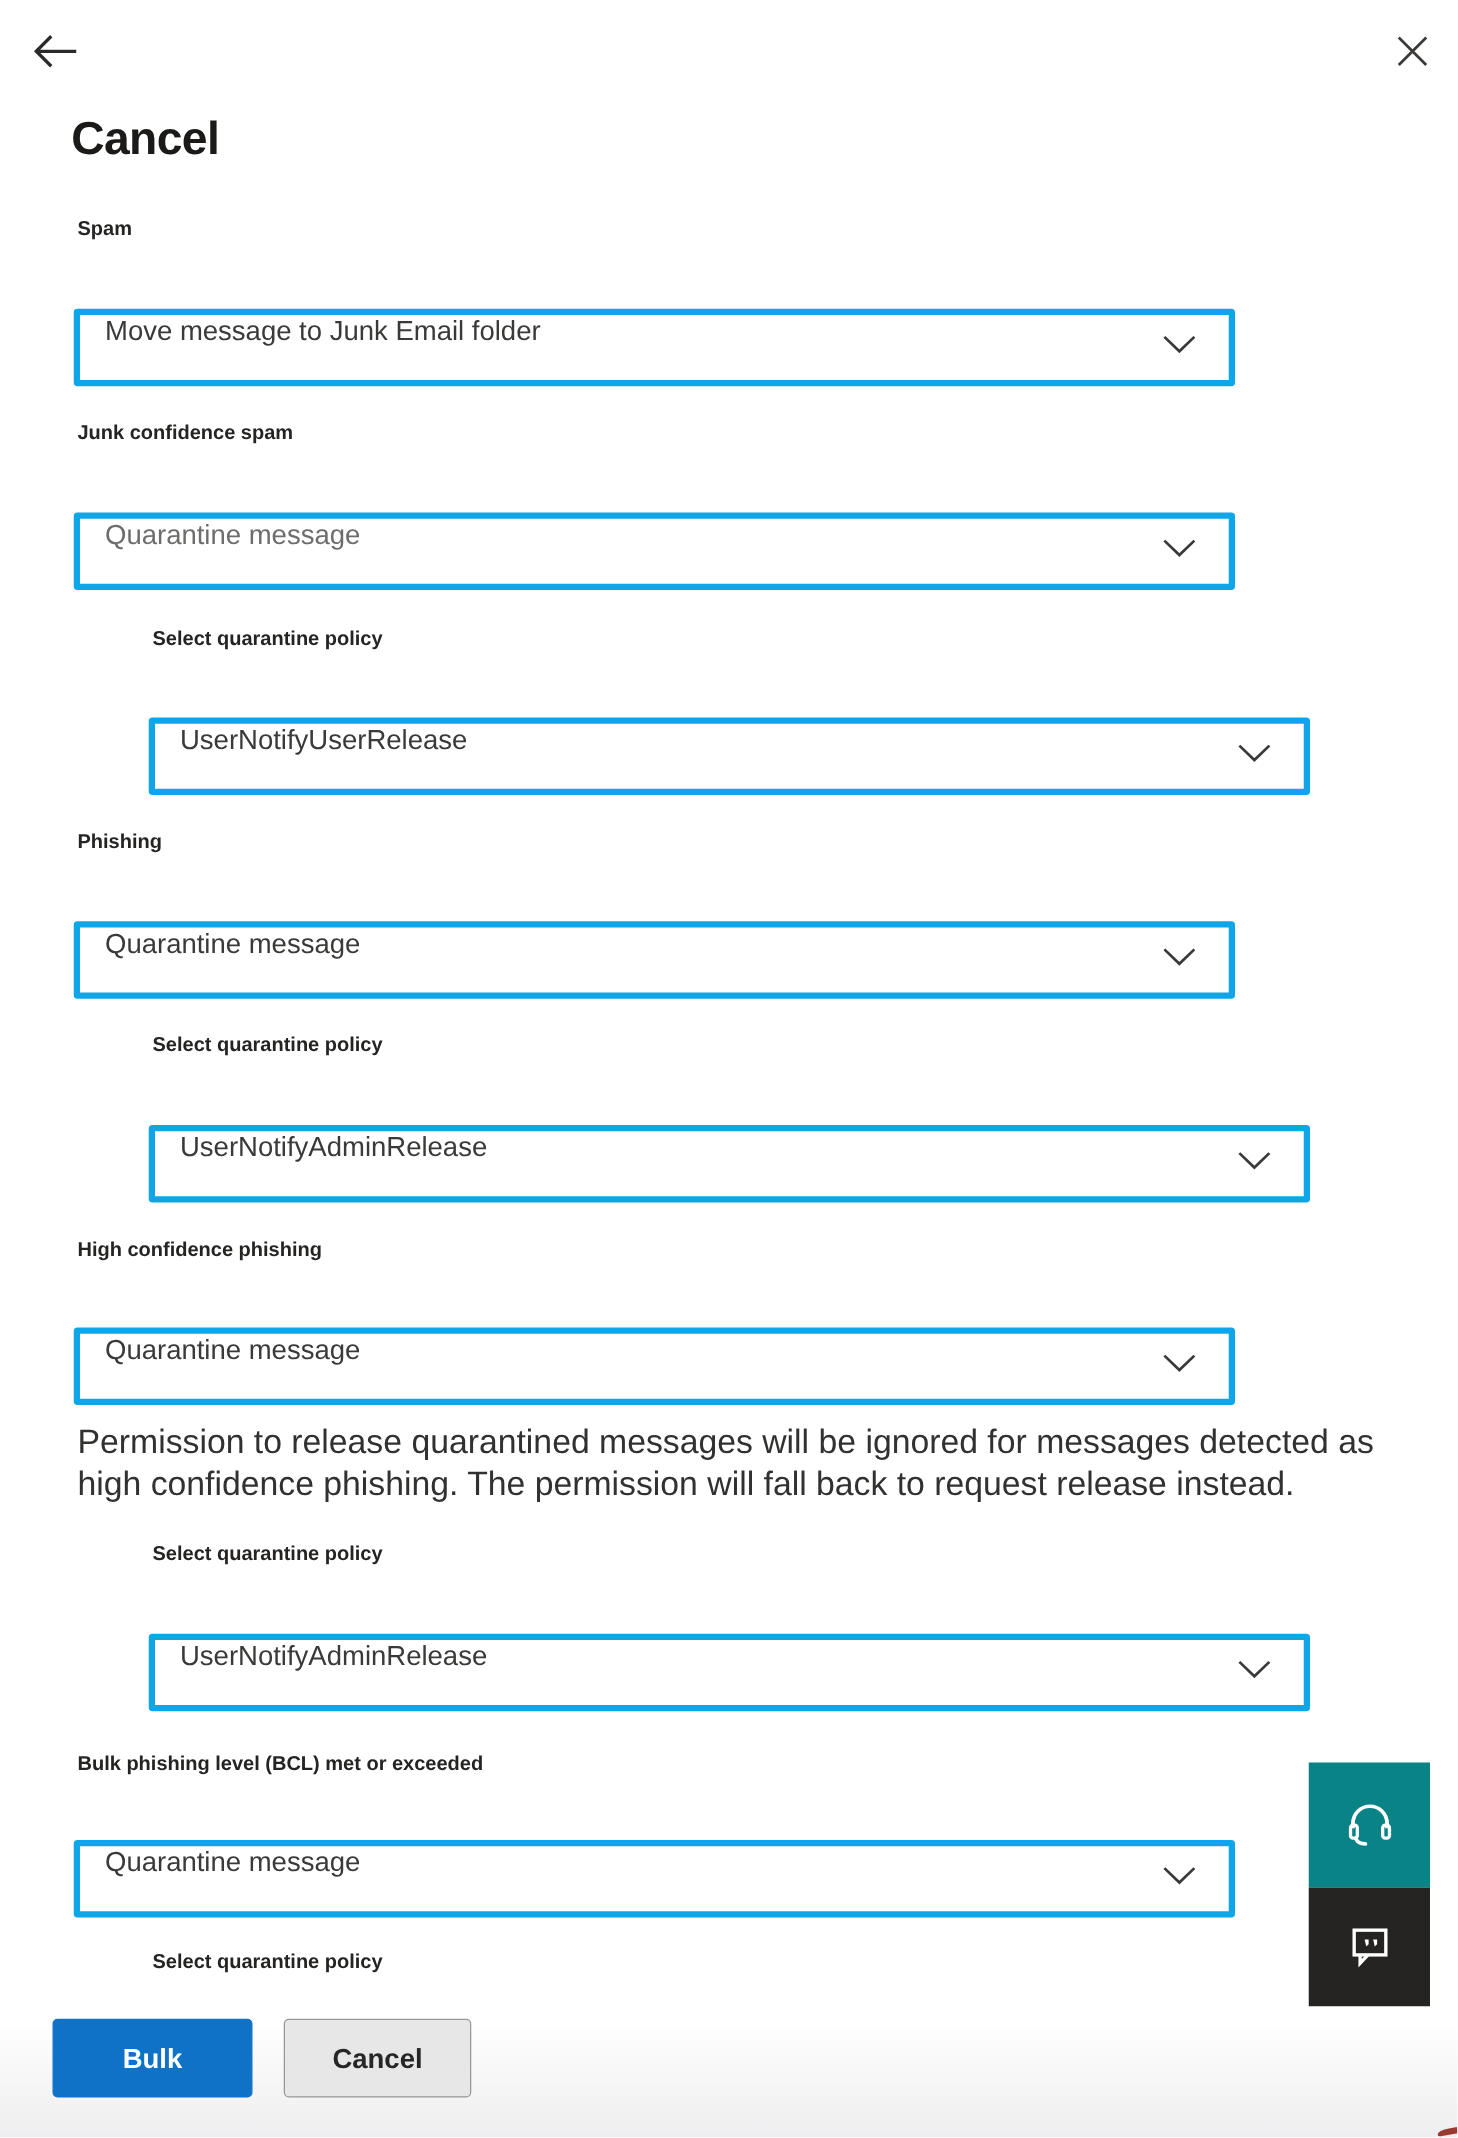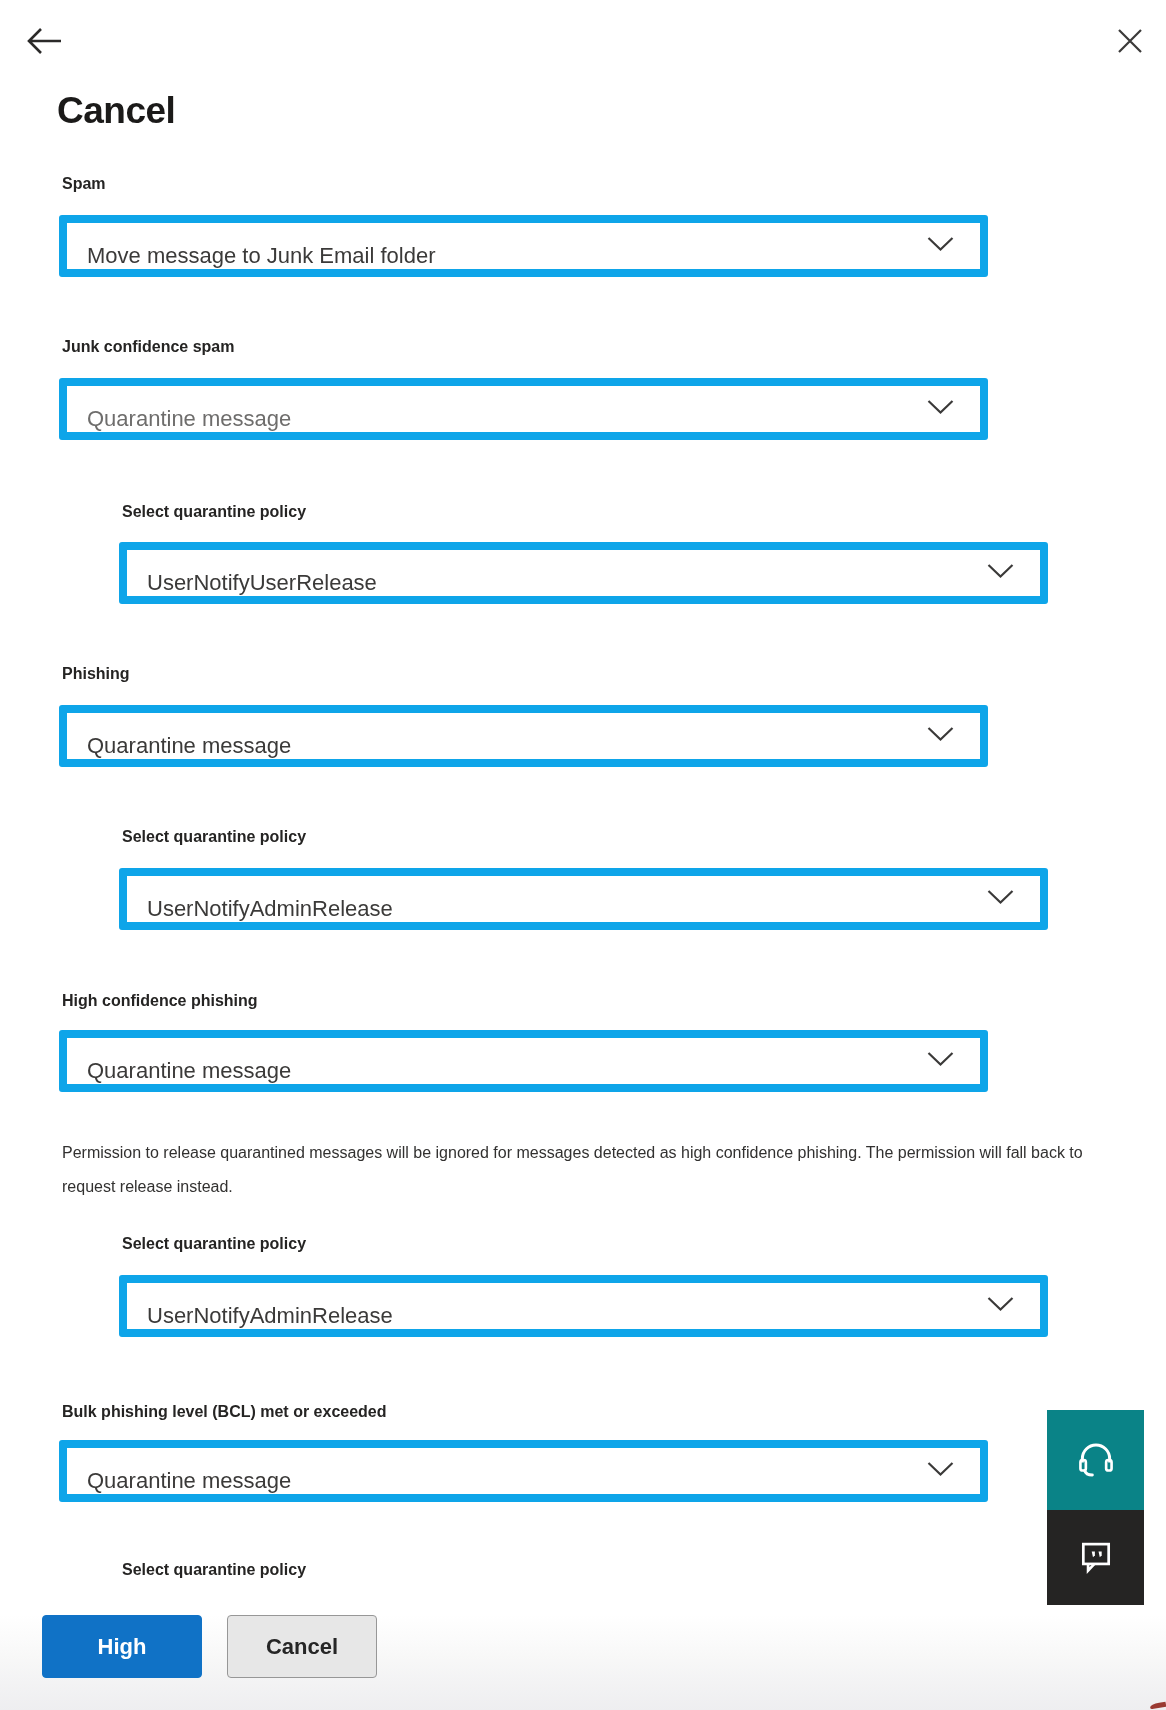--- a/index.html
+++ b/index.html
@@ -22,34 +22,34 @@
     font-size:37px;font-weight:700;color:#1b1a19;letter-spacing:-0.5px;
   }
   .field-label{
     position:absolute;left:62px;
     font-size:16px;font-weight:600;color:#252423;line-height:28px;
     white-space:nowrap;
   }
   .field-label.indent{left:122px;}
   .dd{
     position:absolute;left:59px;width:929px;height:62px;
-    border:8px solid #0ea5e9;border-radius:3px;background:#ffffff;
-    box-sizing:border-box;display:flex;align-items:flex-end;
-    padding:0 56px 0 20px;cursor:pointer;
+    border:5px solid #0ea5e9;border-radius:3px;background:#ffffff;
+    box-sizing:border-box;display:flex;align-items:flex-start;
+    padding:0 56px 0 20px;cursor:pointer;margin-top:32px;
   }
   .dd.indent{left:119px;}
   .dd-text{
     font-size:22px;color:#3b3a39;
     white-space:nowrap;overflow:hidden;text-overflow:ellipsis;
   }
   .dd-text.muted{color:#6e6d6c;}
   .chev{position:absolute;right:26px;top:50%;transform:translateY(-50%);}
   .note{
     position:absolute;left:62px;top:1136px;width:1062px;margin:0;
-    font-size:16px;line-height:34px;color:#323130;
+    font-size:27px;line-height:34px;color:#323130;
   }
   .footer{
     position:absolute;left:0;top:1585px;width:1166px;height:125px;
     background:linear-gradient(180deg,rgba(255,255,255,0) 0px,rgba(255,255,255,0.92) 30px,#f8f8f8 70px,#eeeef0 125px);
   }
   .btn{
     position:absolute;top:30px;height:63px;
     font-family:inherit;font-size:22px;font-weight:600;
     border-radius:4px;cursor:pointer;
     display:flex;align-items:center;justify-content:center;
@@ -175,21 +175,21 @@
     <span class="chev">
       <svg width="27" height="15" viewBox="0 0 27 15">
           <path d="M1.5 1.5 L13.5 13 L25.5 1.5" fill="none" stroke="#3b3a39" stroke-width="2.2"></path>
         </svg>
     </span>
   </div>
 
   <div class="field-label indent" style="top:1556px">Select quarantine policy</div>
 
   <div class="footer">
-    <button class="btn btn-save">High</button>
+    <button class="btn btn-save">Bulk</button>
     <button class="btn btn-cancel">Cancel</button>
   </div>
 
   <button class="side-btn side-support">
     <span>
       <svg width="42" height="42" viewBox="0 0 24 24">
         <path d="M4.2 14 v-2.2 a7.8 7.8 0 0 1 15.6 0 V14" fill="none" stroke="#ffffff" stroke-width="1.7"></path>
         <rect x="3.1" y="12.6" width="3.1" height="6" rx="1.2" fill="none" stroke="#ffffff" stroke-width="1.5"></rect>
         <rect x="17.8" y="12.6" width="3.1" height="6" rx="1.2" fill="none" stroke="#ffffff" stroke-width="1.5"></rect>
         <path d="M5.5 18.6 q0.8 2.6 4.4 2.6" fill="none" stroke="#ffffff" stroke-width="1.7" stroke-linecap="round"></path>

